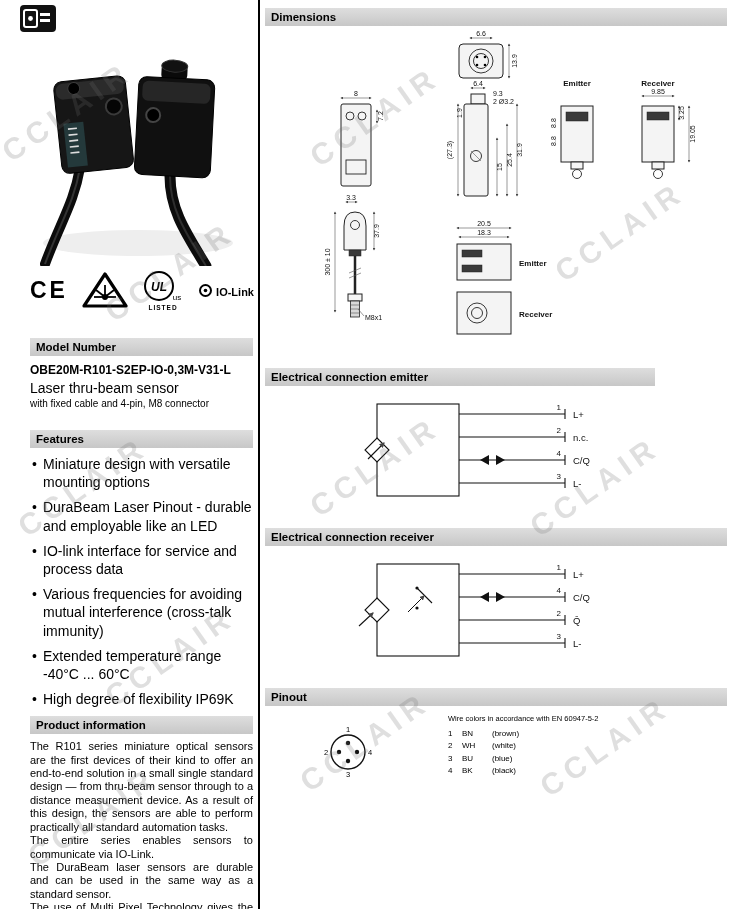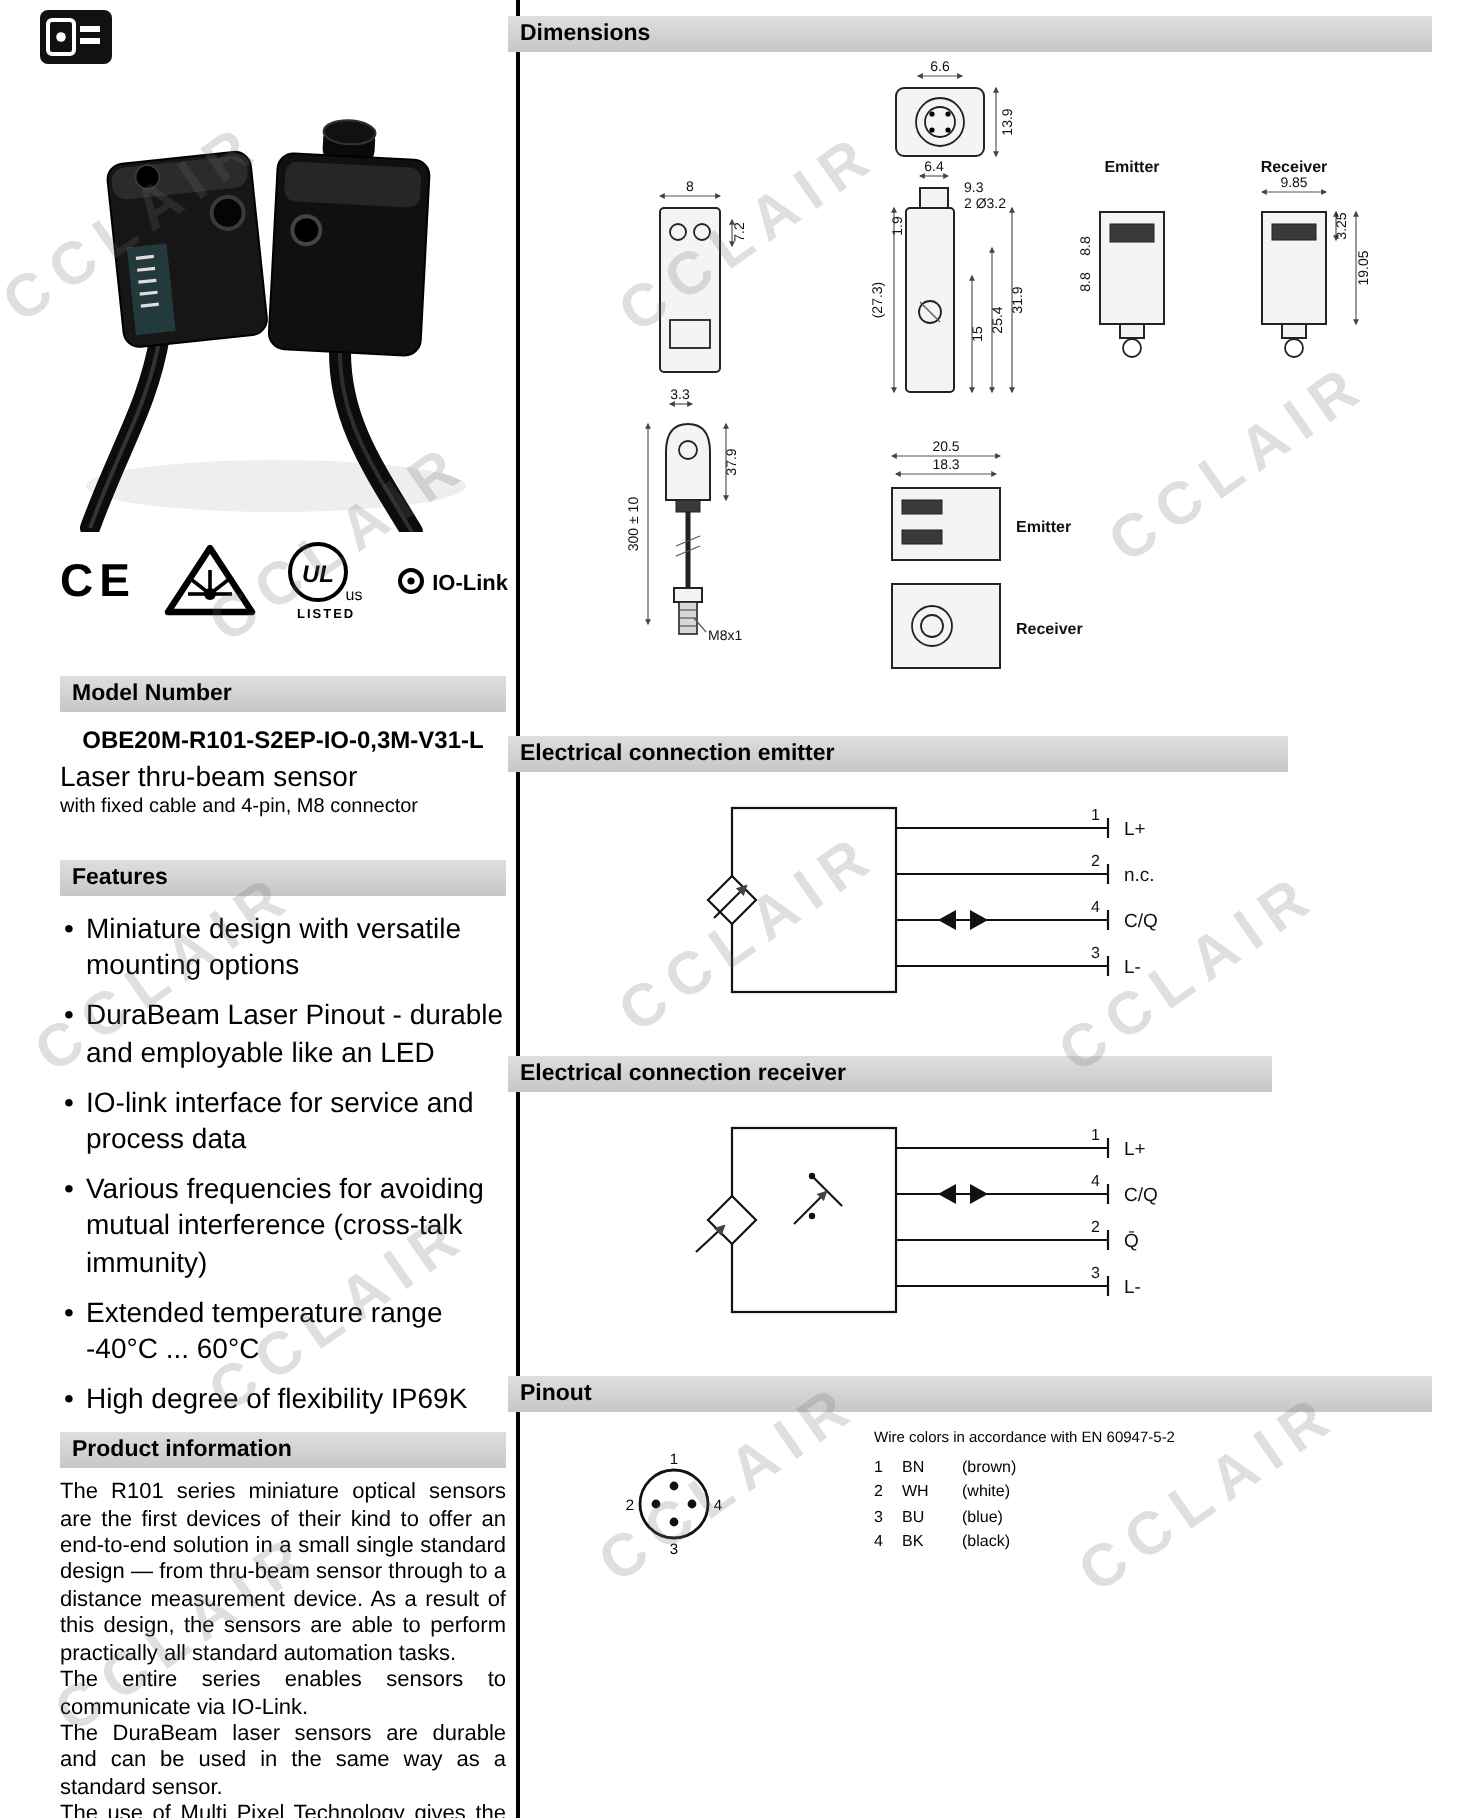--- a/index.html
+++ b/index.html
@@ -19,38 +19,38 @@
   .certs { position:absolute; left:30px; top:266px; width:224px; height:48px;
            display:flex; align-items:center; justify-content:space-between; }
   .ce-mark { font-size:23px; font-weight:700; letter-spacing:3px; }
   .iol { display:flex; align-items:flex-end; gap:3px; }
   .iol-text { font-size:11px; font-weight:bold; }
   .ul-block { display:flex; flex-direction:column; align-items:center; }
 
   .left-text { position:absolute; left:30px; top:338px; width:223px; }
   .section-header { background:linear-gradient(180deg,#dedede,#c7c7c7);
                     font-size:11.5px; font-weight:bold; padding:3px 6px 2px 6px; height:18px; }
-  .model-value { font-size:12px; font-weight:bold; margin:7px 0 3px 0;text-align:center; }
+  .model-value { font-size:12px; font-weight:bold; margin:7px 0 3px 0; }
   .model-subtitle { font-size:14px; margin:2px 0; }
   .model-note { font-size:10px; margin:1px 0 0 0; }
   .hdr-features { margin-top:21px; }
   .feat-list { margin-top:7px; }
   .feat { position:relative; font-size:14px; line-height:1.3; padding-left:13px; margin-bottom:7px; }
   .feat::before { content:"\2022"; position:absolute; left:2px; top:0; }
   .hdr-info { margin-top:8px; }
   .info-wrap { margin-top:6px; }
   .info-p { font-size:11px; line-height:1.22; text-align:justify; }
 
   
-  .right-col { position:absolute; left:254px; top:0; width:462px; height:909px; }
+  .right-col { position:absolute; left:265px; top:0; width:462px; height:909px; }
   .hdr-dimensions { position:absolute; top:8px; left:0; width:462px; }
   .dims-svg { position:absolute; top:28px; left:0; }
   .hdr-emitter { position:absolute; top:368px; left:0; width:390px; }
   .emitter-svg { position:absolute; top:390px; left:0; }
-  .hdr-receiver { position:absolute; top:528px; left:0; width:382px; }
+  .hdr-receiver { position:absolute; top:528px; left:0; width:462px; }
   .receiver-svg { position:absolute; top:550px; left:0; }
   .hdr-pinout { position:absolute; top:688px; left:0; width:462px; }
   .pinout-body { position:absolute; top:714px; left:55px; display:flex; gap:72px; align-items:flex-start; }
   .pinout-conn { margin-top:10px; }
   .pinout-note { font-size:7.5px; margin-bottom:5px; }
   .wire-table { display:grid; grid-template-columns:14px 30px 52px; font-size:8px; line-height:1.55; }
 
   
   .part { fill:#f4f4f4; stroke:#222; stroke-width:1; }
   .dark { fill:#3a3a3a; stroke:#222; stroke-width:0.5; }

